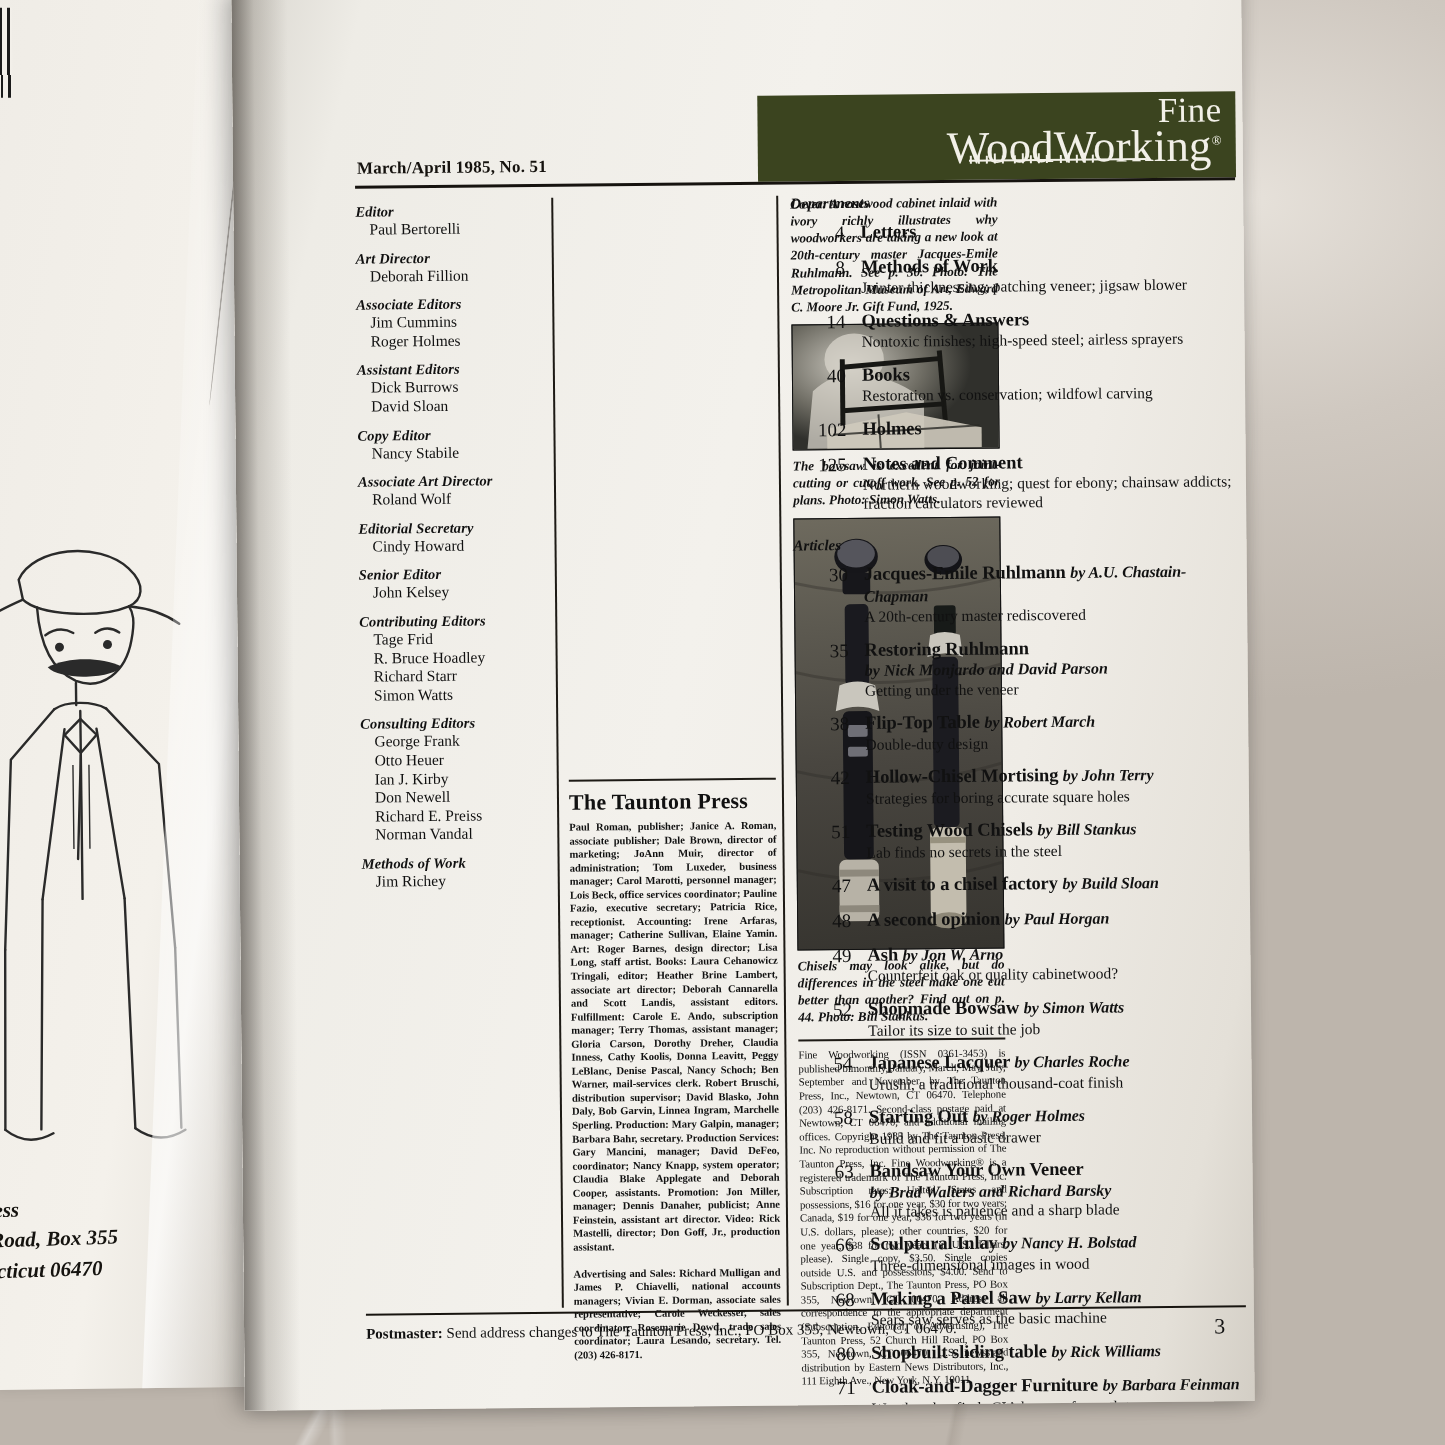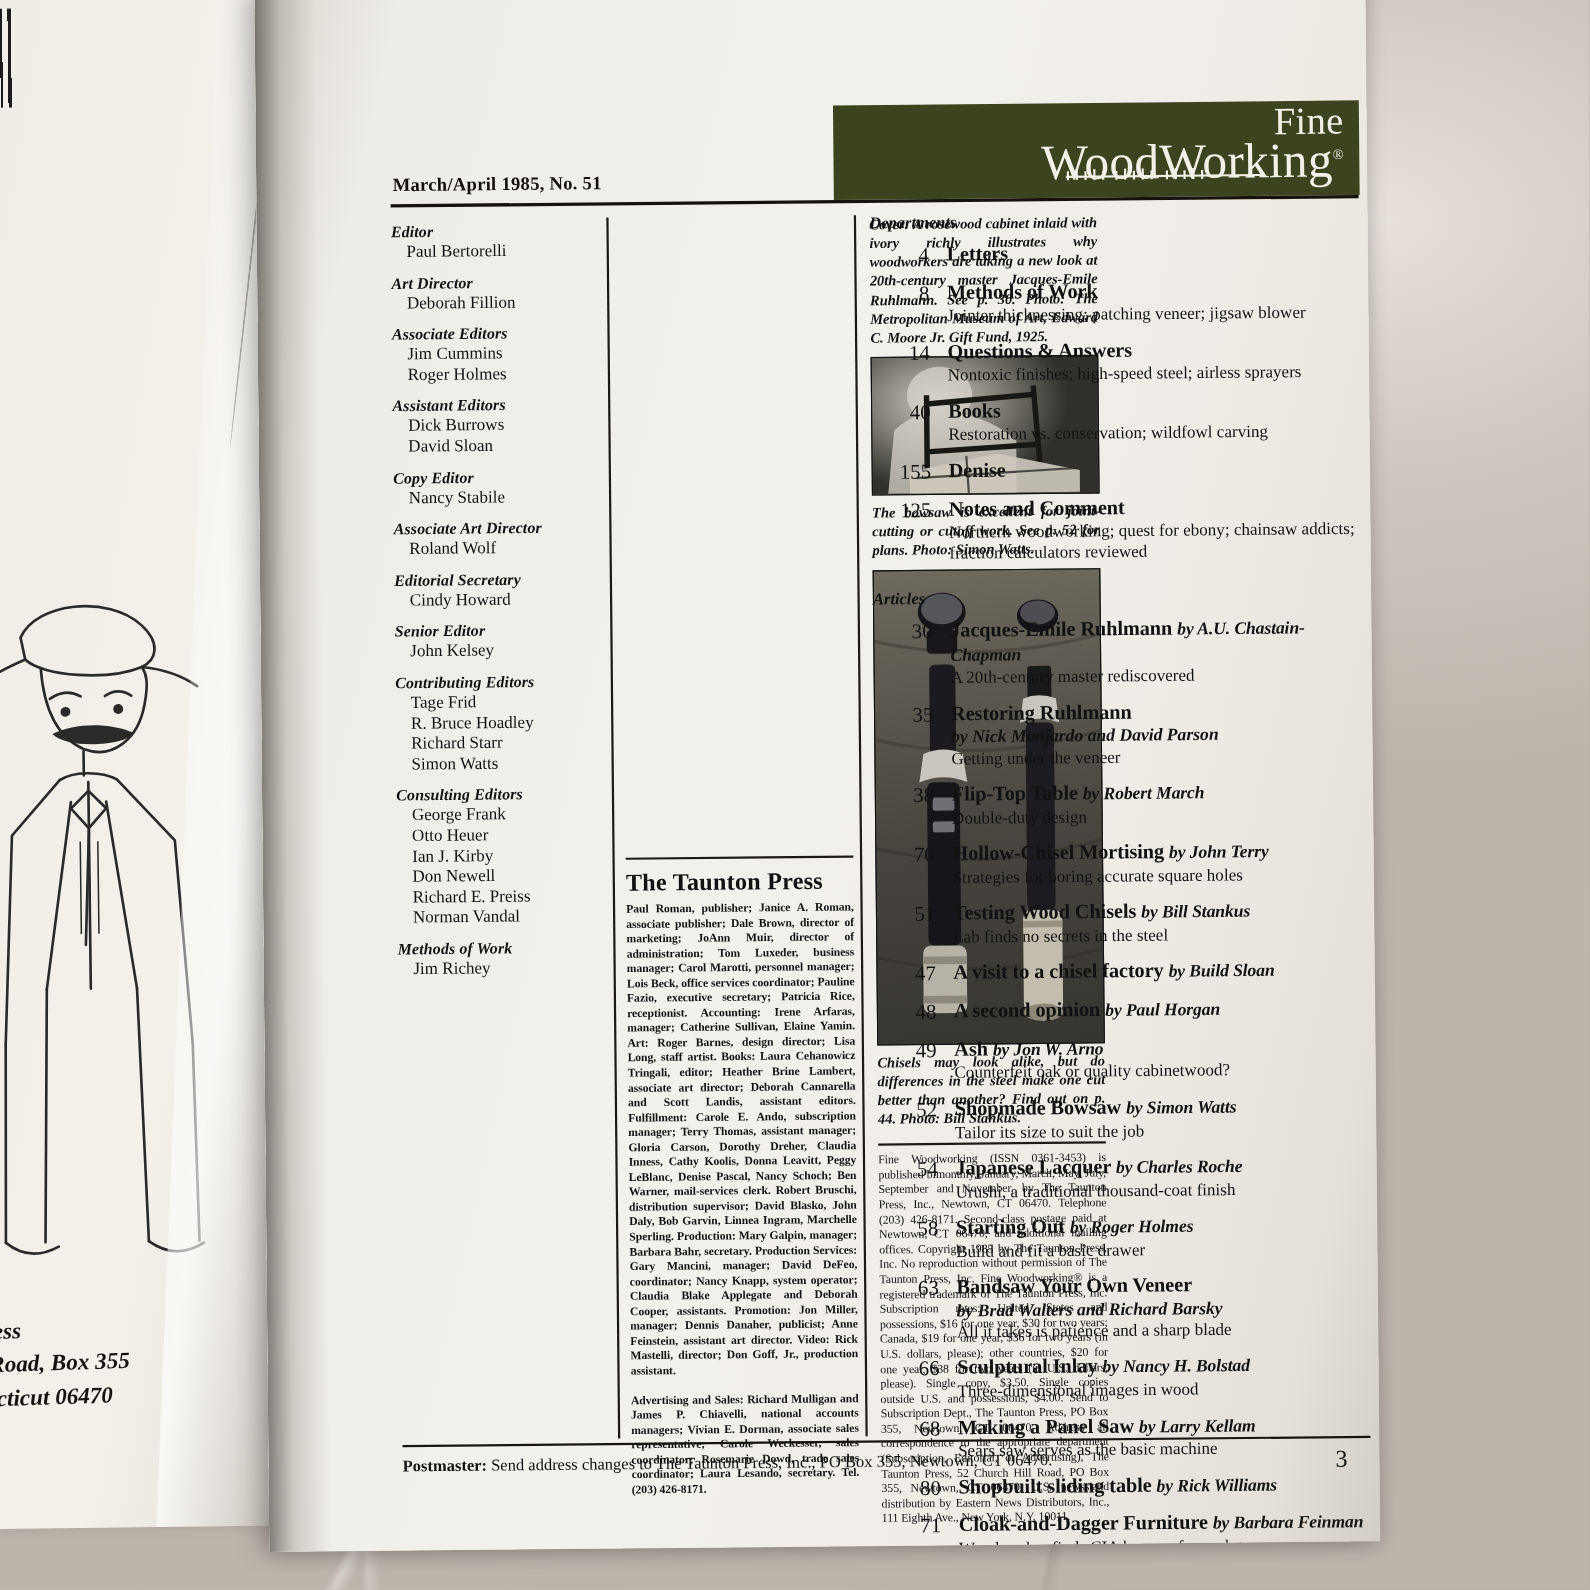--- a/index.html
+++ b/index.html
@@ -368,23 +368,23 @@
               </div>
             </div>
             <div class="entry">
               <div class="pg">40</div>
               <div class="etext">
                 <div class="ttl"><span>Books</span></div>
                 <div class="sub">Restoration vs. conservation; wildfowl carving</div>
               </div>
             </div>
             <div class="entry">
-              <div class="pg">155</div>
-              <div class="etext">
-                <div class="ttl"><span>Denise</span></div>
+              <div class="pg">102</div>
+              <div class="etext">
+                <div class="ttl"><span>Holmes</span></div>
               </div>
             </div>
             <div class="entry">
               <div class="pg">125</div>
               <div class="etext">
                 <div class="ttl"><span>Notes and Comment</span></div>
                 <div class="sub">Northern woodworking; quest for ebony; chainsaw addicts; fraction calculators reviewed</div>
               </div>
             </div>
           </div>
@@ -406,21 +406,21 @@
               </div>
             </div>
             <div class="entry">
               <div class="pg">38</div>
               <div class="etext">
                 <div class="ttl"><span>Flip-Top Table</span> <span class="by"> by Robert March</span></div>
                 <div class="sub">Double-duty design</div>
               </div>
             </div>
             <div class="entry">
-              <div class="pg">70</div>
+              <div class="pg">42</div>
               <div class="etext">
                 <div class="ttl"><span>Hollow-Chisel Mortising</span> <span class="by"> by John Terry</span></div>
                 <div class="sub">Strategies for boring accurate square holes</div>
               </div>
             </div>
             <div class="entry">
               <div class="pg">51</div>
               <div class="etext">
                 <div class="ttl"><span>Testing Wood Chisels</span> <span class="by"> by Bill Stankus</span></div>
                 <div class="sub">Lab finds no secrets in the steel</div>

